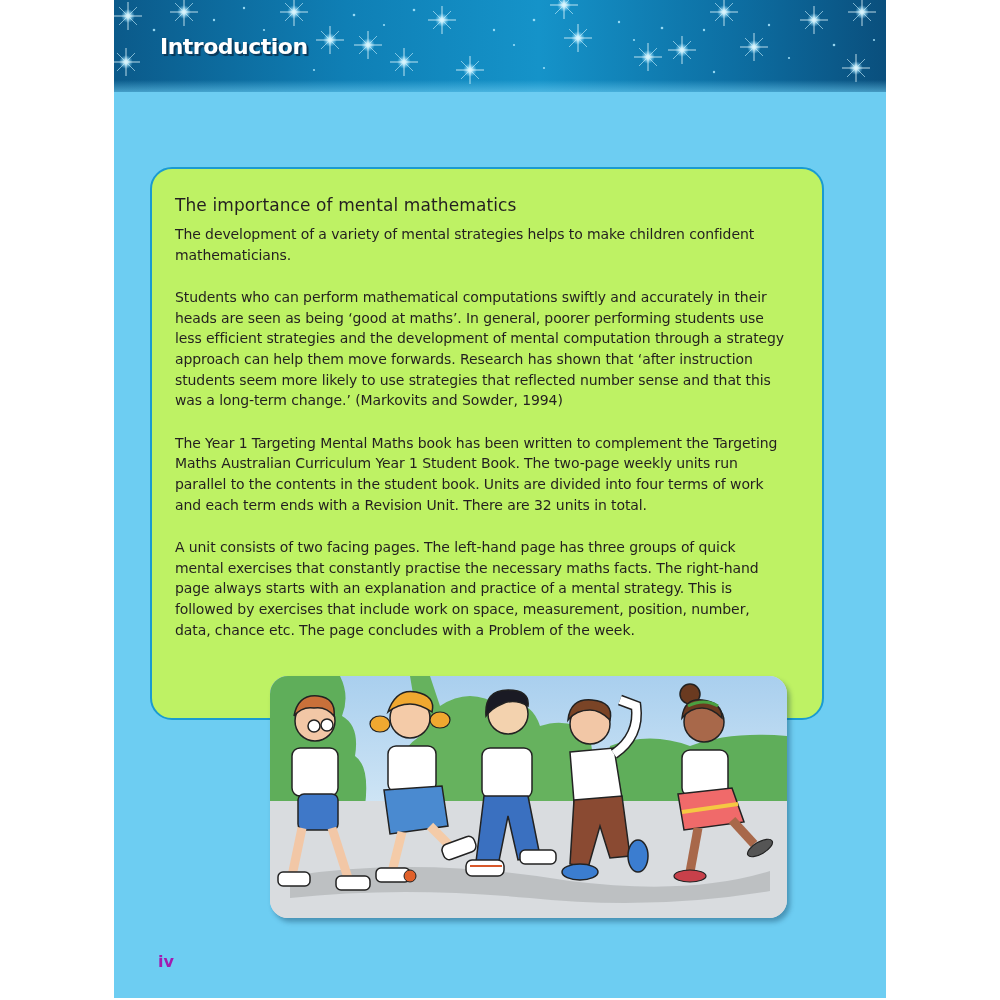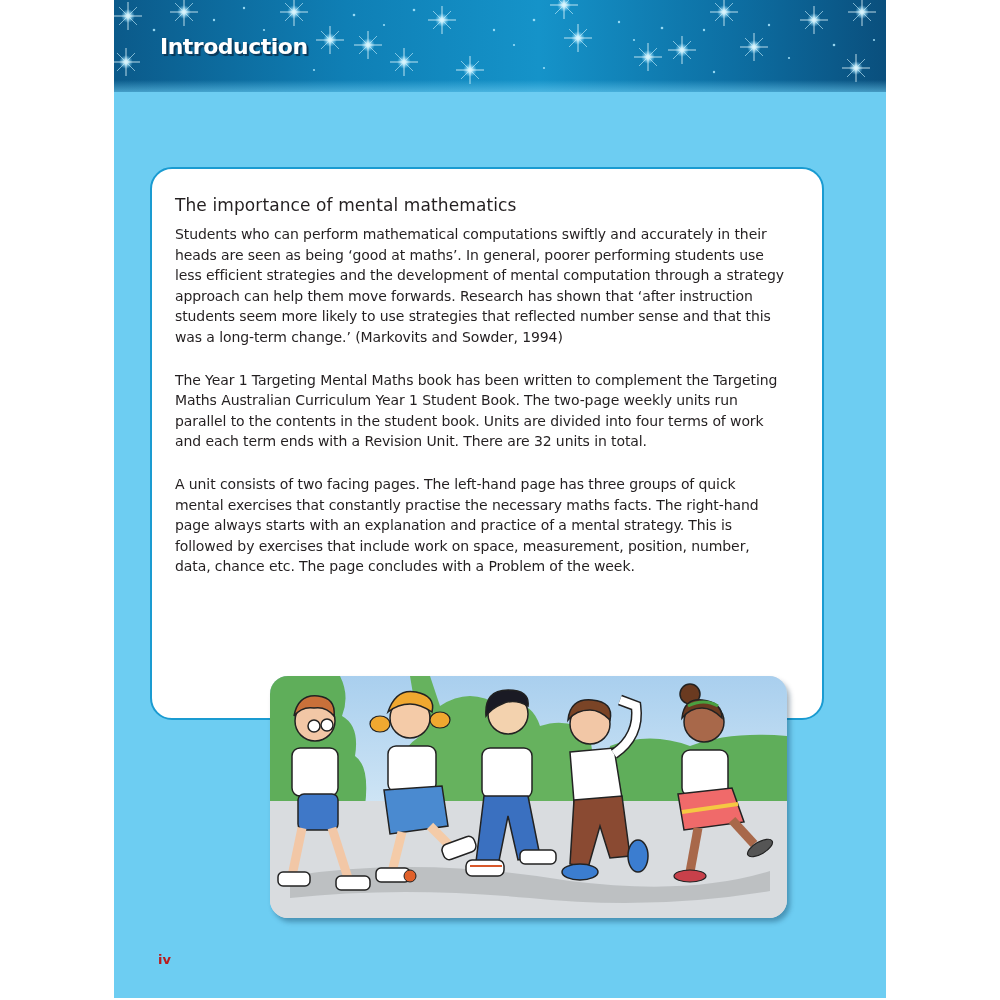--- a/index.html
+++ b/index.html
@@ -22,41 +22,41 @@
       background: linear-gradient(180deg, rgba(109,205,242,0) 0%, #6dcdf2 100%);
     }
     .title {
       position: absolute; left: 46px; top: 34px; margin: 0;
       font-family: "DejaVu Sans", sans-serif; font-weight: bold; font-size: 22px;
       color: #ffffff; letter-spacing: -0.5px;
       text-shadow: 2px 2px 0 #0a3a5c, 1px 1px 2px #0a3a5c;
     }
     .card {
       position: absolute; left: 36px; top: 167px; width: 670px; height: 549px;
-      background: #ffffff; border: 2px solid #1a9bd1; border-radius: 22px;
+      background: #bef264; border: 2px solid #1a9bd1; border-radius: 22px;
     }
     .card-inner { position: absolute; left: 23px; top: 23px; width: 630px; }
     .card h2 {
       margin: 0 0 6px 0; font-family: "DejaVu Sans", sans-serif; font-weight: normal;
       font-size: 17px; color: #231f20; line-height: 26px; letter-spacing: 0.1px;
     }
     .card p {
       margin: 0 0 22px 0; font-family: "DejaVu Sans", sans-serif; font-size: 14px;
       color: #231f20; line-height: 20.6px; white-space: pre-line; letter-spacing: -0.1px;
     }
     .illustration {
       position: absolute; left: 156px; top: 676px; width: 517px; height: 242px;
       border-radius: 18px; overflow: hidden;
       box-shadow: 3px 4px 5px rgba(0,40,70,0.35);
       background: #dadde0;
     }
     .illustration svg { display: block; }
     .page-number {
       position: absolute; left: 44px; top: 952px; margin: 0;
-      font-family: "DejaVu Sans", sans-serif; font-weight: bold; font-size: 13px; color: #b91c1c;
+      font-family: "DejaVu Sans", sans-serif; font-weight: bold; font-size: 16px; color: #a21caf;
     }
   </style>
 </head>
 <body>
 
 <div class="page">
 
   <div class="banner">
     <svg width="772" height="92" viewBox="0 0 772 92">
       <defs>
@@ -115,20 +115,22 @@
           <circle cx="600" cy="72" r="1.2"></circle>
       </g>
     </svg>
     <div class="banner-fade"></div>
     <h1 class="title">Introduction</h1>
   </div>
 
   <div class="card">
     <div class="card-inner">
       <h2>The importance of mental mathematics</h2>
+      <p>The development of a variety of mental strategies helps to make children confident
+mathematicians.</p>
       <p>Students who can perform mathematical computations swiftly and accurately in their
 heads are seen as being ‘good at maths’. In general, poorer performing students use
 less efficient strategies and the development of mental computation through a strategy
 approach can help them move forwards. Research has shown that ‘after instruction
 students seem more likely to use strategies that reflected number sense and that this
 was a long-term change.’ (Markovits and Sowder, 1994)</p>
       <p>The Year 1 Targeting Mental Maths book has been written to complement the Targeting
 Maths Australian Curriculum Year 1 Student Book. The two-page weekly units run
 parallel to the contents in the student book. Units are divided into four terms of work
 and each term ends with a Revision Unit. There are 32 units in total.</p>

